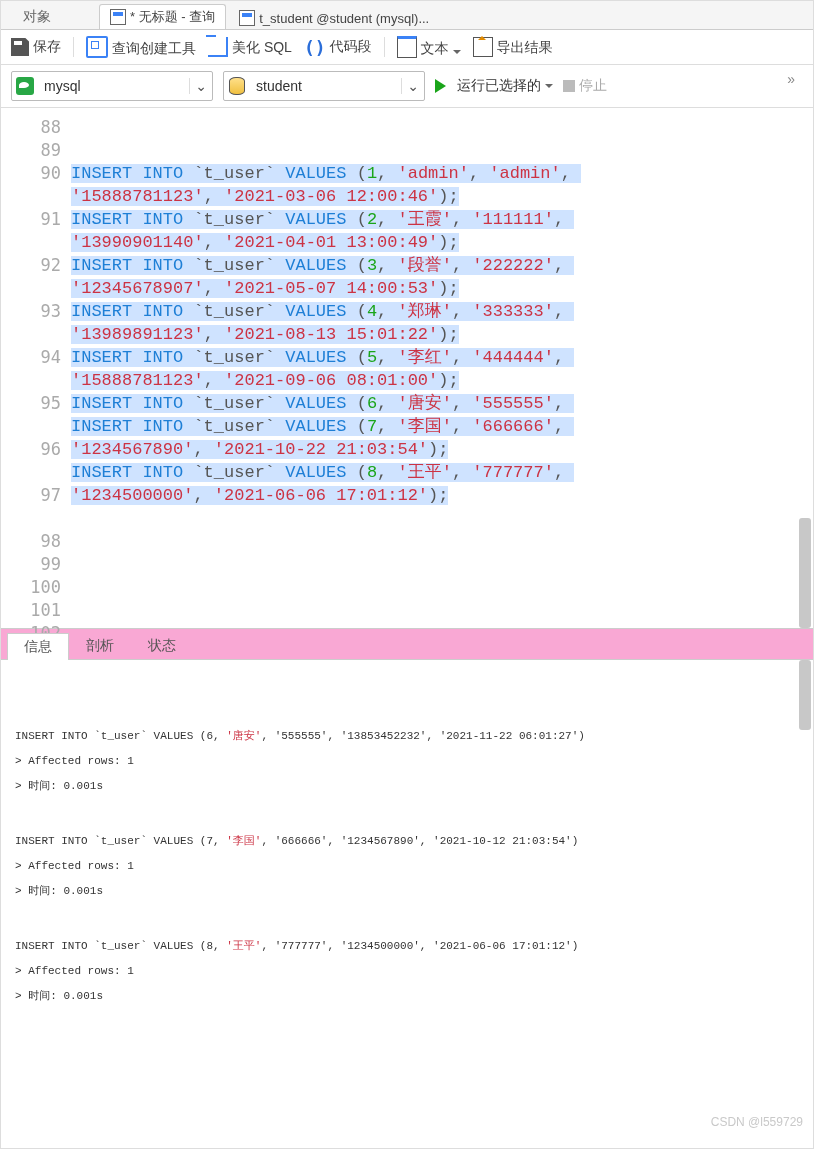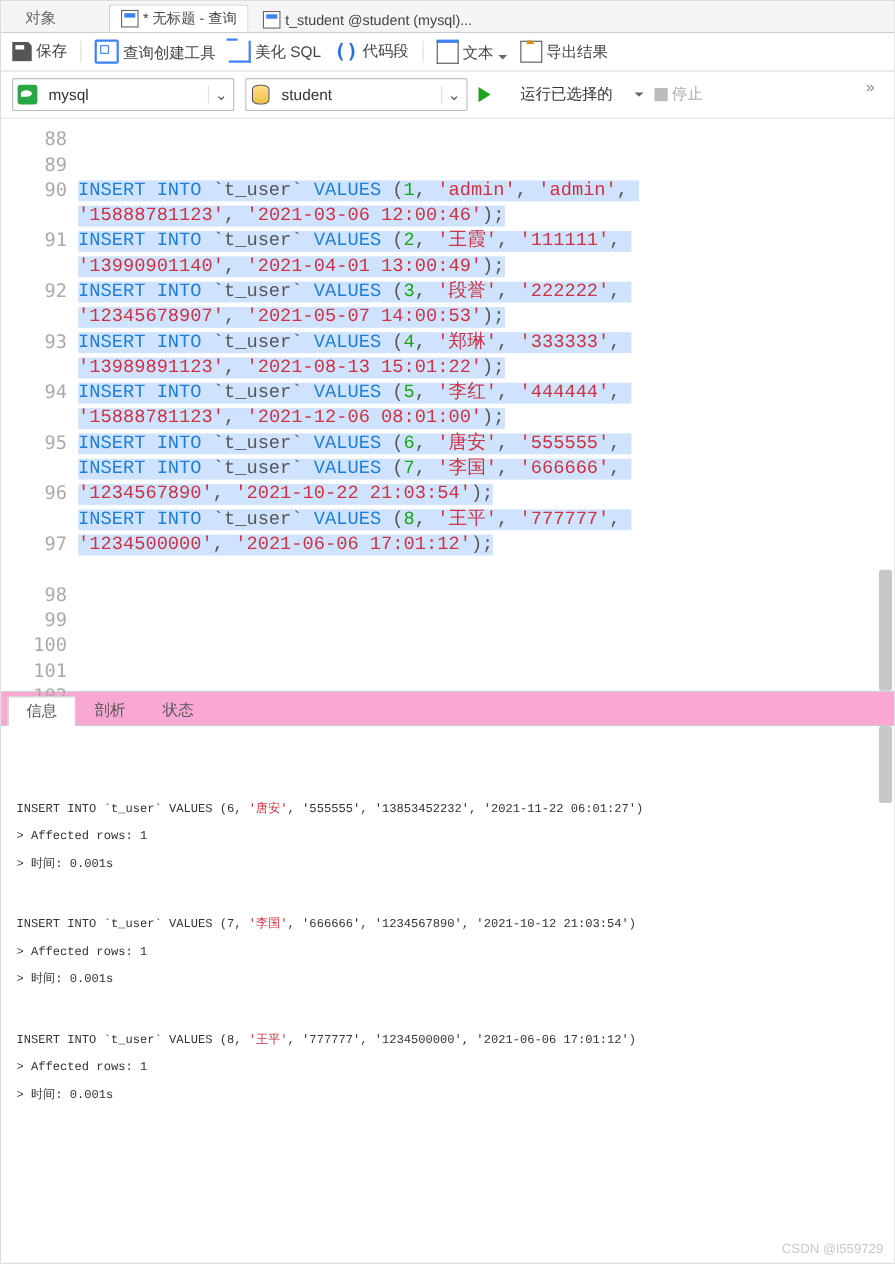--- a/index.html
+++ b/index.html
@@ -29,21 +29,21 @@
   .tbtn .caret{width:0;height:0;border:4px solid transparent;border-top-color:#666;margin-top:4px;}
   
   .connrow{display:flex;gap:10px;padding:6px 10px;border-bottom:1px solid #ddd;}
   .combo{display:flex;align-items:center;border:1px solid #bbb;border-radius:2px;height:28px;background:#fff;min-width:200px;}
   .combo .cicon{width:26px;height:26px;display:flex;align-items:center;justify-content:center;}
   .combo .ctext{flex:1;padding:0 6px;color:#333;}
   .combo .carrow{width:22px;text-align:center;color:#555;border-left:1px solid #ddd;}
   .dolphin{width:18px;height:18px;background:#28a745;border-radius:3px;position:relative;}
   .dolphin:after{content:"";position:absolute;left:3px;top:5px;width:10px;height:6px;background:#fff;border-radius:50% 50% 50% 0;}
   .dbico{width:14px;height:16px;border:1px solid #555;border-radius:7px/4px;position:relative;background:linear-gradient(#ffe08a,#f0c040);}
-  .runbtn{display:flex;align-items:center;gap:20px;color:#333;cursor:pointer;}
+  .runbtn{display:flex;align-items:center;gap:4px;color:#333;cursor:pointer;}
   .runbtn .tri{width:0;height:0;border:7px solid transparent;border-left:11px solid #1aa51a;}
   .runbtn .caret2{width:0;height:0;border:4px solid transparent;border-top-color:#666;margin-top:4px;}
   .stopbtn{display:flex;align-items:center;gap:4px;color:#aaa;}
   .stopbtn .sq{width:12px;height:12px;background:#bbb;}
   .dots{margin-left:auto;color:#888;letter-spacing:2px;padding-right:6px;}
   
   .editor{flex:0 0 auto;display:flex;height:520px;border-bottom:1px solid #ccc;position:relative;background:#fff;}
   .gutter{width:60px;background:#fff;text-align:right;color:#aaa;font-family:Consolas,monospace;font-size:17px;padding:8px 10px 8px 0;user-select:none;}
   .gutter div{height:23px;line-height:23px;}
   .codearea{flex:1;font-family:Consolas,"Courier New",monospace;font-size:17px;padding:8px 0;overflow:hidden;line-height:23px;}
@@ -57,21 +57,21 @@
   .punc{color:#555;}
   .scrollthumb{position:absolute;right:2px;top:410px;width:12px;height:110px;background:#c8c8c8;border-radius:3px;}
   
   .resulttabs{display:flex;align-items:flex-end;height:30px;border-bottom:1px solid #ccc;background:#f9a8d4;padding-left:6px;}
   .resulttabs .rtab{padding:4px 16px;border:1px solid transparent;border-bottom:none;cursor:pointer;color:#555;}
   .resulttabs .rtab.active{border-color:#ccc;background:#fff;position:relative;top:1px;}
   
   .output{flex:1;overflow:auto;font-family:Consolas,"Courier New",monospace;font-size:11px;padding:14px 14px 14px 14px;line-height:25px;white-space:pre-wrap;position:relative;}
   .output .msgblock{margin-bottom:30px;}
   .oscroll{position:absolute;right:2px;top:0;width:12px;height:70px;background:#c8c8c8;border-radius:3px;}
-  .watermark{position:absolute;right:10px;bottom:6px;font-size:12px;color:#c9c9c9;font-family:Arial;}
+  .watermark{position:absolute;right:10px;bottom:19px;font-size:12px;color:#c9c9c9;font-family:Arial;}
   .redtxt{color:#cc3344;}
 </style>
 </head>
 <body>
 <div class="app">
 
 <div class="topTabs">
   <div class="objlabel">对象</div>
   <div class="tab active">
     <span class="icon-sheet"></span>
@@ -171,21 +171,21 @@
         <div class="ln"> </div>
         <div class="ln"><span class="hl"><span class="kw">INSERT INTO</span><span class="bt"> `t_user` </span><span class="fn">VALUES</span><span class="punc"> (</span><span class="num">1</span><span class="punc">, </span><span class="str">'admin'</span><span class="punc">, </span><span class="str">'admin'</span><span class="punc">, </span></span></div>
         <div class="ln"><span class="hl"><span class="str">'15888781123'</span><span class="punc">, </span><span class="str">'2021-03-06 12:00:46'</span><span class="punc">);</span></span></div>
         <div class="ln"><span class="hl"><span class="kw">INSERT INTO</span><span class="bt"> `t_user` </span><span class="fn">VALUES</span><span class="punc"> (</span><span class="num">2</span><span class="punc">, </span><span class="str">'王霞'</span><span class="punc">, </span><span class="str">'111111'</span><span class="punc">, </span></span></div>
         <div class="ln"><span class="hl"><span class="str">'13990901140'</span><span class="punc">, </span><span class="str">'2021-04-01 13:00:49'</span><span class="punc">);</span></span></div>
         <div class="ln"><span class="hl"><span class="kw">INSERT INTO</span><span class="bt"> `t_user` </span><span class="fn">VALUES</span><span class="punc"> (</span><span class="num">3</span><span class="punc">, </span><span class="str">'段誉'</span><span class="punc">, </span><span class="str">'222222'</span><span class="punc">, </span></span></div>
         <div class="ln"><span class="hl"><span class="str">'12345678907'</span><span class="punc">, </span><span class="str">'2021-05-07 14:00:53'</span><span class="punc">);</span></span></div>
         <div class="ln"><span class="hl"><span class="kw">INSERT INTO</span><span class="bt"> `t_user` </span><span class="fn">VALUES</span><span class="punc"> (</span><span class="num">4</span><span class="punc">, </span><span class="str">'郑琳'</span><span class="punc">, </span><span class="str">'333333'</span><span class="punc">, </span></span></div>
         <div class="ln"><span class="hl"><span class="str">'13989891123'</span><span class="punc">, </span><span class="str">'2021-08-13 15:01:22'</span><span class="punc">);</span></span></div>
         <div class="ln"><span class="hl"><span class="kw">INSERT INTO</span><span class="bt"> `t_user` </span><span class="fn">VALUES</span><span class="punc"> (</span><span class="num">5</span><span class="punc">, </span><span class="str">'李红'</span><span class="punc">, </span><span class="str">'444444'</span><span class="punc">, </span></span></div>
-        <div class="ln"><span class="hl"><span class="str">'15888781123'</span><span class="punc">, </span><span class="str">'2021-12-06 08:01:00'</span><span class="punc">);</span></span></div>
+        <div class="ln"><span class="hl"><span class="str">'15888781123'</span><span class="punc">, </span><span class="str">'2021-09-06 08:01:00'</span><span class="punc">);</span></span></div>
         <div class="ln"><span class="hl"><span class="kw">INSERT INTO</span><span class="bt"> `t_user` </span><span class="fn">VALUES</span><span class="punc"> (</span><span class="num">6</span><span class="punc">, </span><span class="str">'唐安'</span><span class="punc">, </span><span class="str">'555555'</span><span class="punc">, </span></span></div>
         <div class="ln"><span class="hl"><span class="kw">INSERT INTO</span><span class="bt"> `t_user` </span><span class="fn">VALUES</span><span class="punc"> (</span><span class="num">7</span><span class="punc">, </span><span class="str">'李国'</span><span class="punc">, </span><span class="str">'666666'</span><span class="punc">, </span></span></div>
         <div class="ln"><span class="hl"><span class="str">'1234567890'</span><span class="punc">, </span><span class="str">'2021-10-22 21:03:54'</span><span class="punc">);</span></span></div>
         <div class="ln"><span class="hl"><span class="kw">INSERT INTO</span><span class="bt"> `t_user` </span><span class="fn">VALUES</span><span class="punc"> (</span><span class="num">8</span><span class="punc">, </span><span class="str">'王平'</span><span class="punc">, </span><span class="str">'777777'</span><span class="punc">, </span></span></div>
         <div class="ln"><span class="hl"><span class="str">'1234500000'</span><span class="punc">, </span><span class="str">'2021-06-06 17:01:12'</span><span class="punc">);</span></span></div>
         <div class="ln"> </div>
         <div class="ln"> </div>
         <div class="ln"> </div>
         <div class="ln"> </div>
         <div class="ln"> </div>

